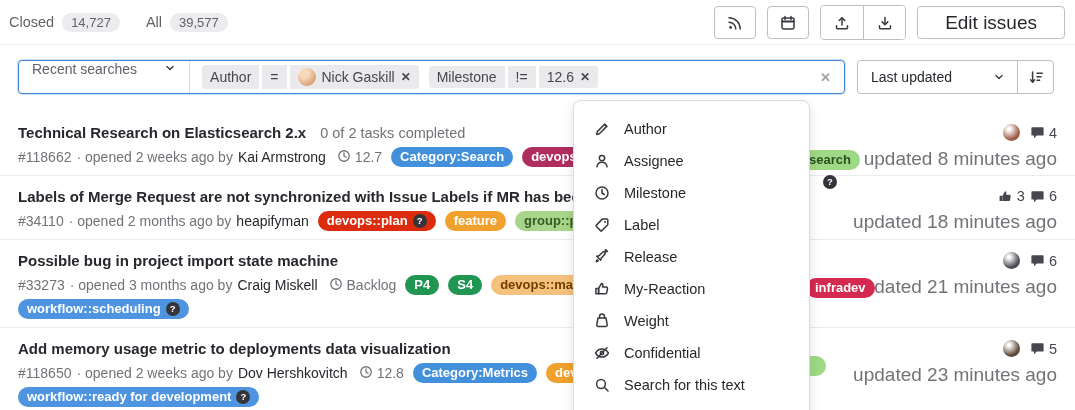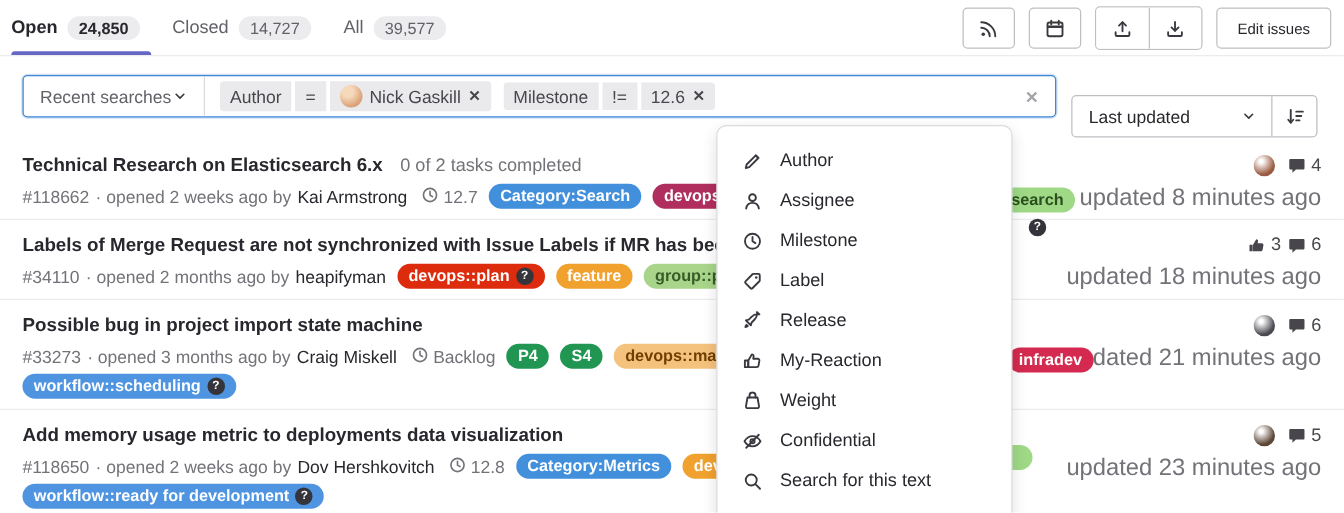--- a/index.html
+++ b/index.html
@@ -19,42 +19,42 @@
   .tab .tab-label { color:#626168; font-size:14.5px; }
   .tab.active .tab-label { color:#28272d; font-weight:700; }
   .tab-count { background:#ececef; border-radius:10px; padding:2px 9px; font-size:13px; color:#626168; }
   .tab.active .tab-count { color:#28272d; font-weight:600; }
   .tab.active::after { content:""; position:absolute; left:0; right:4px; bottom:0; height:3px; background:#6666c4; border-radius:3px 3px 0 0; }
 
   
   .toolbar { position:absolute; top:5px; right:10px; display:flex; gap:11px; align-items:center; }
   .icon-btn, .btn { height:33px; background:#fff; border:1px solid #bfbfc3; border-radius:4px; display:flex; align-items:center; justify-content:center; cursor:pointer; }
   .icon-btn { width:42px; }
-  .btn { padding:0 16px; font-size:12px; color:#28272d; }
+  .btn { padding:0 27px; font-size:19px; color:#28272d; }
   .btn-group { display:flex; border:1px solid #bfbfc3; border-radius:4px; overflow:hidden; }
   .btn-group .icon-btn { border:none; border-radius:0; }
   .btn-group .icon-btn + .icon-btn { border-left:1px solid #bfbfc3; }
   .btn.primary { background:#1aaa55; border-color:#168f48; color:#fff; font-weight:700; }
 
   
   .search-box { position:absolute; top:60px; left:18px; width:827px; height:34px; background:#fff;
     border:1px solid #3f87d6; box-shadow:0 0 0 1px rgba(63,135,214,.25); border-radius:4px;
     display:flex; align-items:center; }
-  .recent { display:flex; align-items:center; height:100%; padding:0 12px 0 13px;
+  .recent { display:flex; gap:26px; height:100%; padding:0 12px 0 13px;
     border-right:1px solid #dbdbdf; color:#626168; cursor:pointer; white-space:nowrap; }
   .tokens { display:flex; align-items:center; gap:10px; padding-left:12px; flex:1; }
   .token { display:flex; gap:3px; font-size:14px; cursor:pointer; }
   .tseg { background:#eaeaec; padding:3px 8px; color:#48464c; display:flex; align-items:center; gap:6px; }
   .tseg:first-child { border-radius:3px 0 0 3px; }
   .tseg:last-child { border-radius:0 3px 3px 0; }
   .tok-avatar { width:18px; height:18px; border-radius:50%; display:inline-block; }
   .tok-x { font-weight:700; color:#48464c; font-size:12px; cursor:pointer; }
   .clear-x { margin-left:auto; padding-right:13px; color:#a4a3a8; font-weight:700; font-size:13px; cursor:pointer; }
 
-  .sort-group { position:absolute; top:76px; right:21px; height:34px; display:flex; border:1px solid #bfbfc3; border-radius:4px; background:#fff; }
+  .sort-group { position:absolute; top:60px; right:21px; height:34px; display:flex; border:1px solid #bfbfc3; border-radius:4px; background:#fff; }
   .sort-label-btn { display:flex; align-items:center; justify-content:space-between; width:159px; padding:0 11px 0 13px; cursor:pointer; color:#28272d; }
   .sort-dir-btn { width:36px; display:flex; align-items:center; justify-content:center; border-left:1px solid #bfbfc3; cursor:pointer; }
 
   
   .dropdown { position:absolute; left:573px; top:100px; width:237px; height:340px; background:#fff;
     border:1px solid #dbdbdf; border-radius:8px; box-shadow:0 4px 12px rgba(0,0,0,.12); z-index:100; padding-top:12px; }
   .dd-item { display:flex; align-items:center; gap:14px; height:32px; padding:0 20px; font-size:14.5px; color:#28272d; cursor:pointer; }
 
   
   .issues { position:absolute; top:112px; left:0; right:0; }
@@ -84,24 +84,20 @@
   .rm-line1 { display:flex; justify-content:flex-end; align-items:center; gap:5px; color:#48464c; font-size:14.5px; }
   .rm-group { display:flex; align-items:center; gap:4px; cursor:pointer; }
   .avatar { width:17px; height:17px; border-radius:50%; display:inline-block; margin-right:5px; }
   .updated { margin-top:7px; color:#737278; font-size:19px; }
 </style>
 </head>
 <body>
 
 <div class="header">
   <div class="tabs">
-      <div class="tab active">
-    <span class="tab-label">Open</span>
-    <span class="tab-count">24,850</span>
-  </div>
       <div class="tab">
     <span class="tab-label">Closed</span>
     <span class="tab-count">14,727</span>
   </div>
       <div class="tab">
     <span class="tab-label">All</span>
     <span class="tab-count">39,577</span>
   </div>
     </div>
 </div>
@@ -196,21 +192,21 @@
           <path d="M2.6 10.8l2 2.4 2-2.4"></path>
           <path d="M9 4.3h5.3M9 7.8h4M9 11.3h2.6"></path>
         </svg>
       </span>
   </div>
 </div>
 
 <div class="issues">
     <div class="issue">
     <div class="title-line">
-      <span class="issue-title">Technical Research on Elasticsearch 6.x</span>
+      <span class="issue-title">Technical Research on Elasticsearch 2.x</span>
       <span class="task-status">0 of 2 tasks completed</span>
     </div>
     <div class="meta-line">
       <span>#118662</span>
       <span>· opened 2 weeks ago by</span>
       <span class="author">Kai Armstrong</span>
       <span class="milestone" style="display: inline-flex;">
         <span class="clock-slot">
             <svg width="14" height="14" viewBox="0 0 16 16" fill="none" stroke="#737278" stroke-width="1.5" stroke-linecap="round" stroke-linejoin="round">
               <circle cx="8" cy="8" r="6"></circle>

